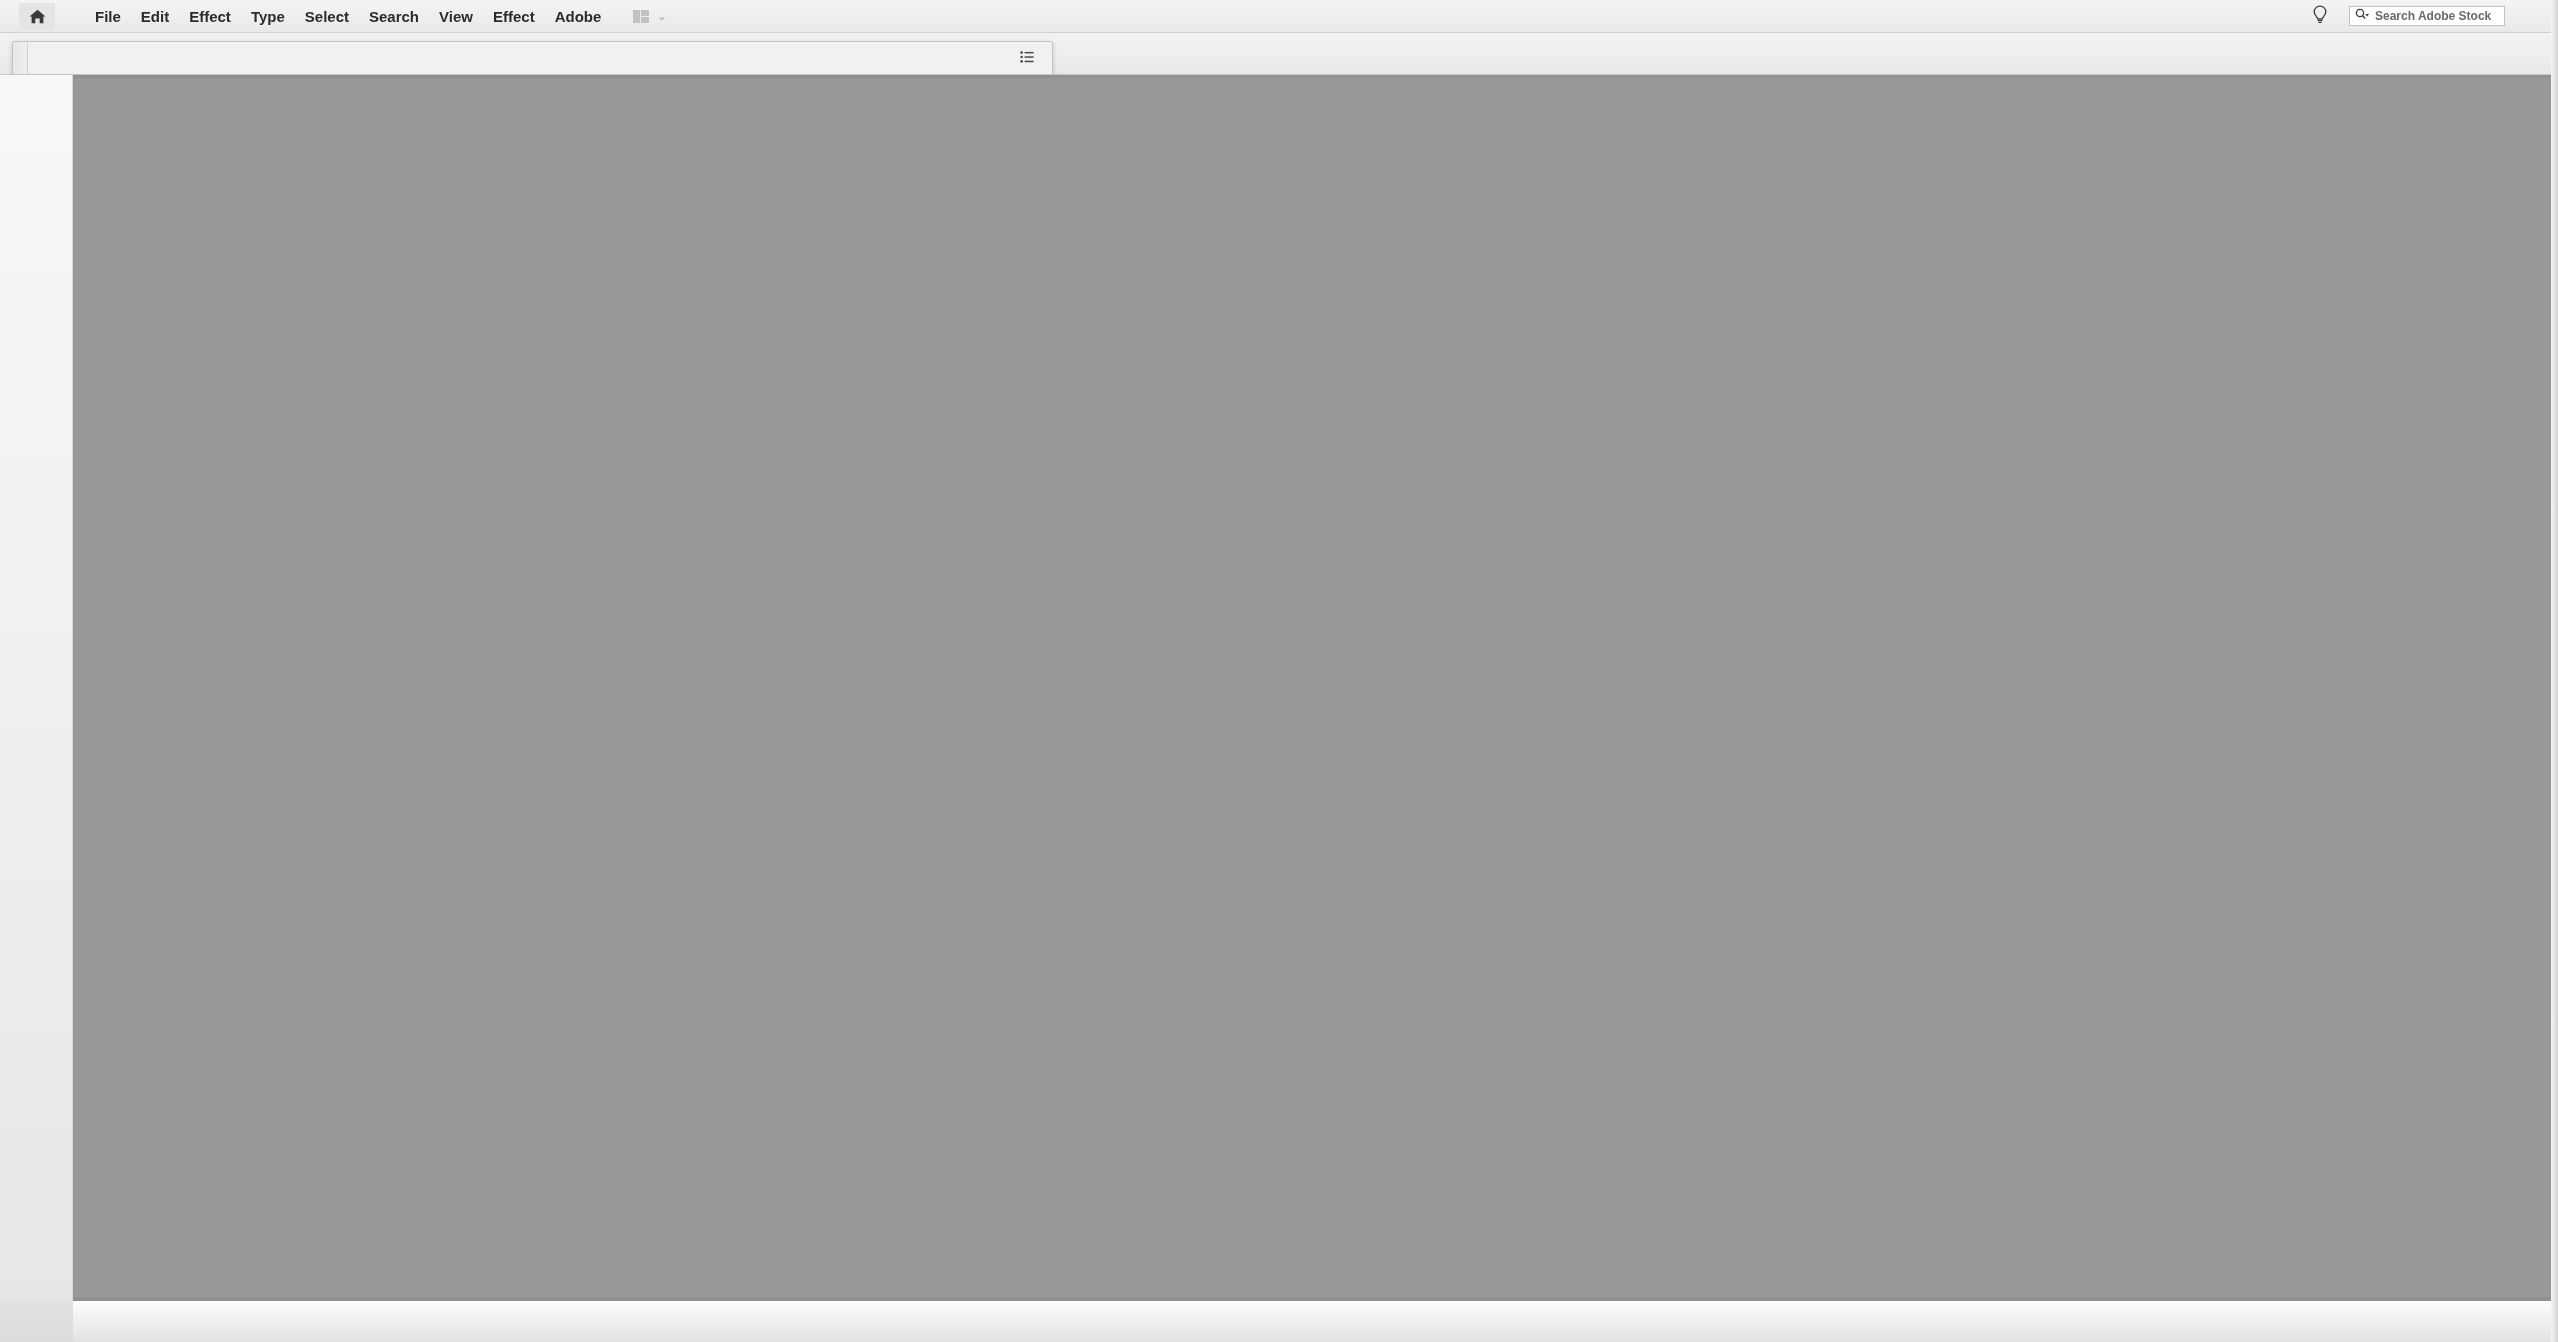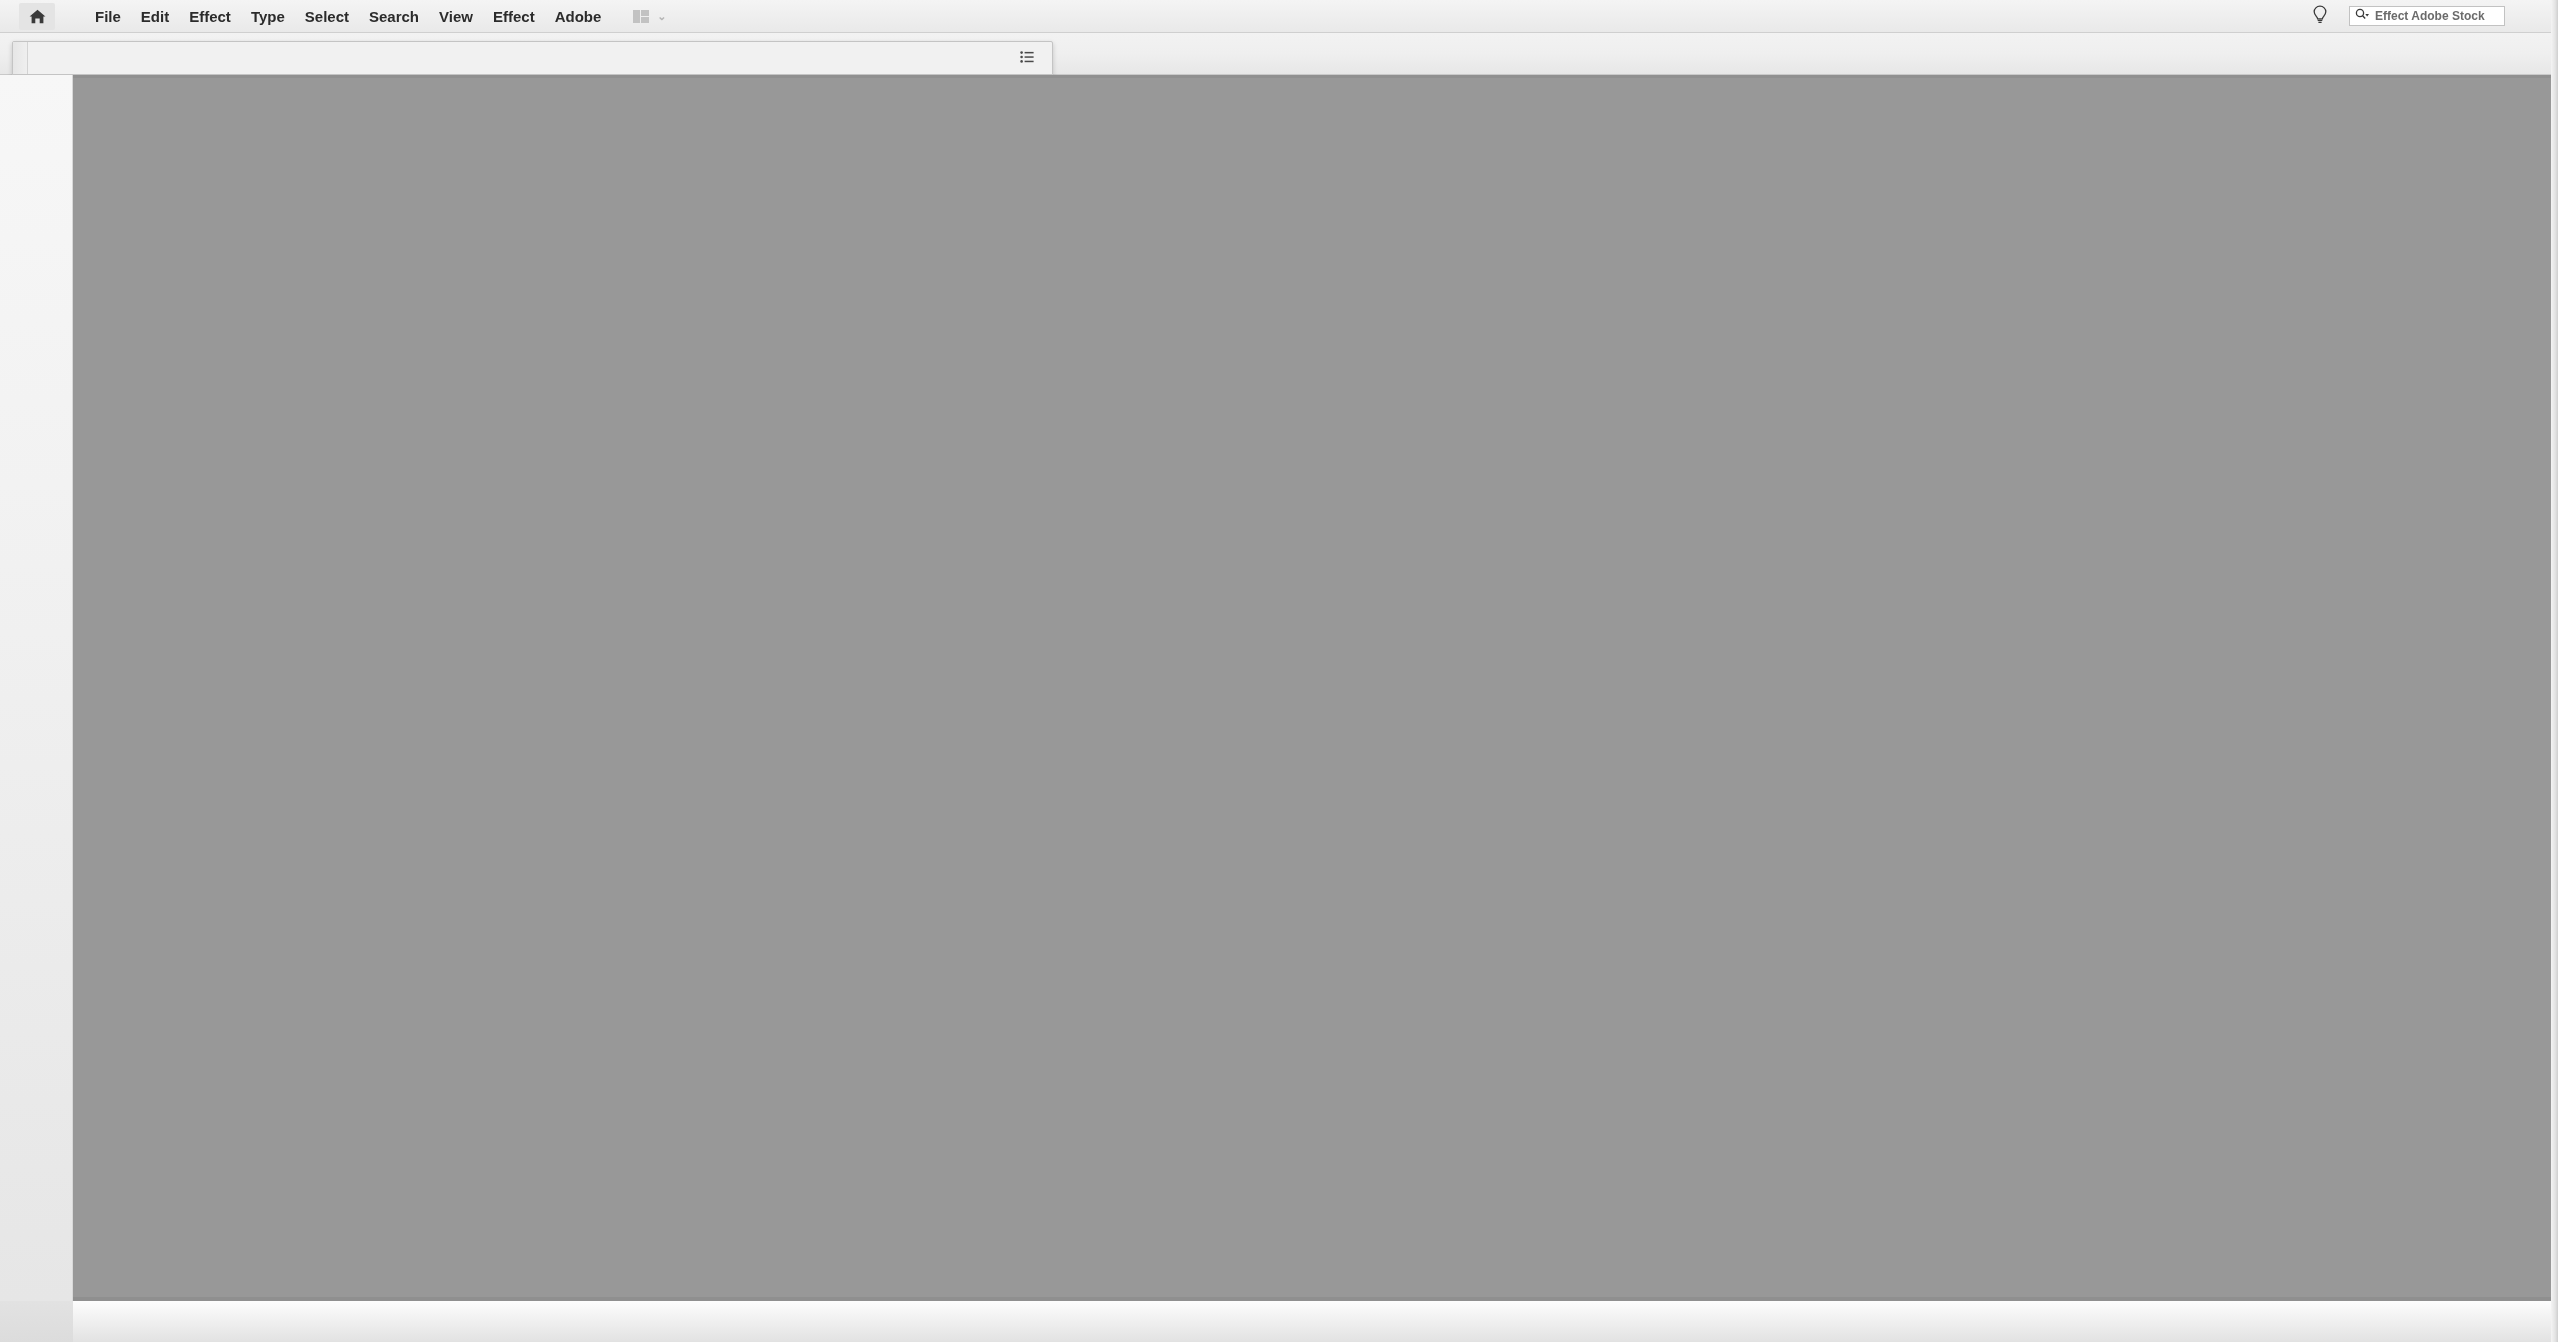--- a/index.html
+++ b/index.html
@@ -302,21 +302,21 @@
       </div>
 
       <div class="stock-search">
         <span>
           <svg width="15" height="13" viewBox="0 0 15 13">
             <circle cx="5" cy="5" r="3.6" fill="none" stroke="#3a3a3a" stroke-width="1.3"></circle>
             <line x1="7.6" y1="7.8" x2="10.2" y2="10.6" stroke="#3a3a3a" stroke-width="1.4"></line>
             <path d="M10.3 6.0 L14.0 6.0 L12.15 8.4 Z" fill="#3a3a3a"></path>
           </svg>
         </span>
-        <span class="placeholder">Effect Adobe Stock</span>
+        <span class="placeholder">Search Adobe Stock</span>
       </div>
     </div>
   </div>
 
   <div class="control-strip"></div>
 
   <div class="float-panel">
     <div class="panel-grip"></div>
     <div class="panel-body">
       <div class="panel-menu-btn">

